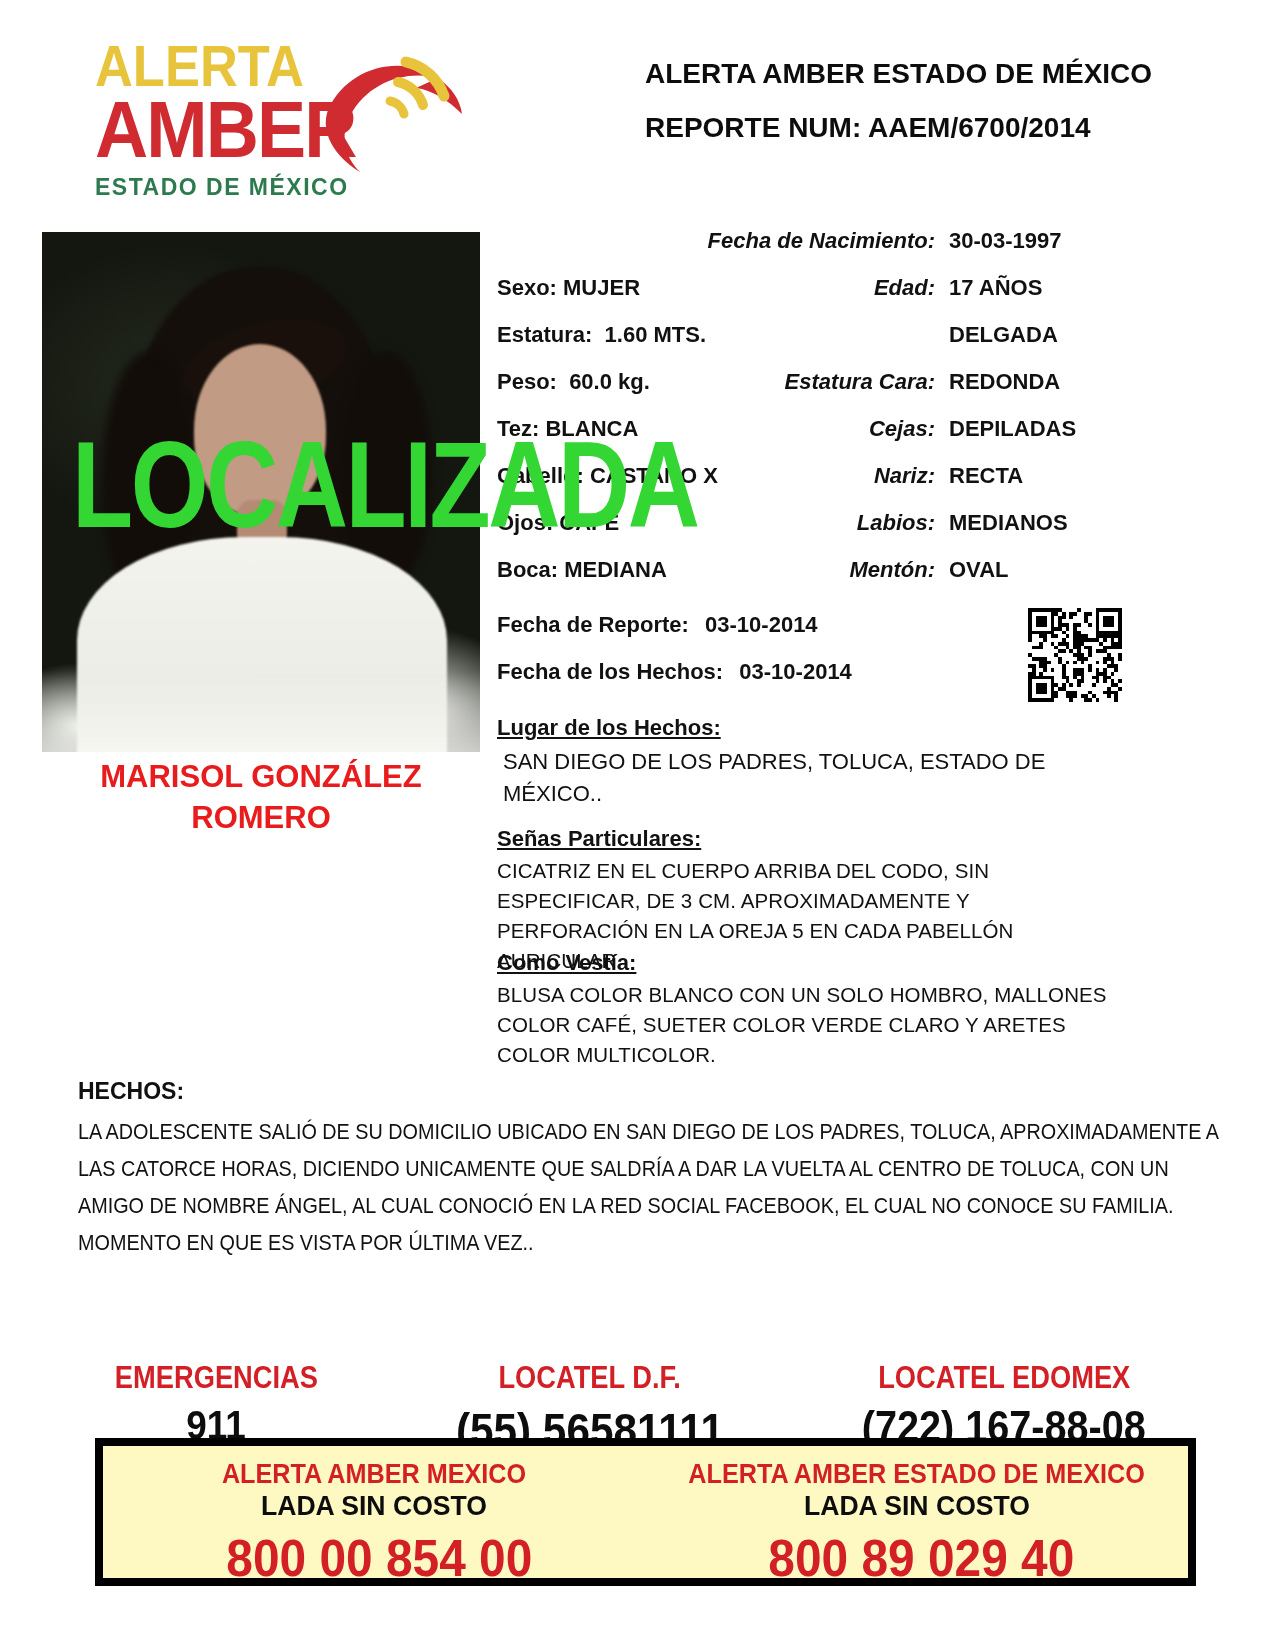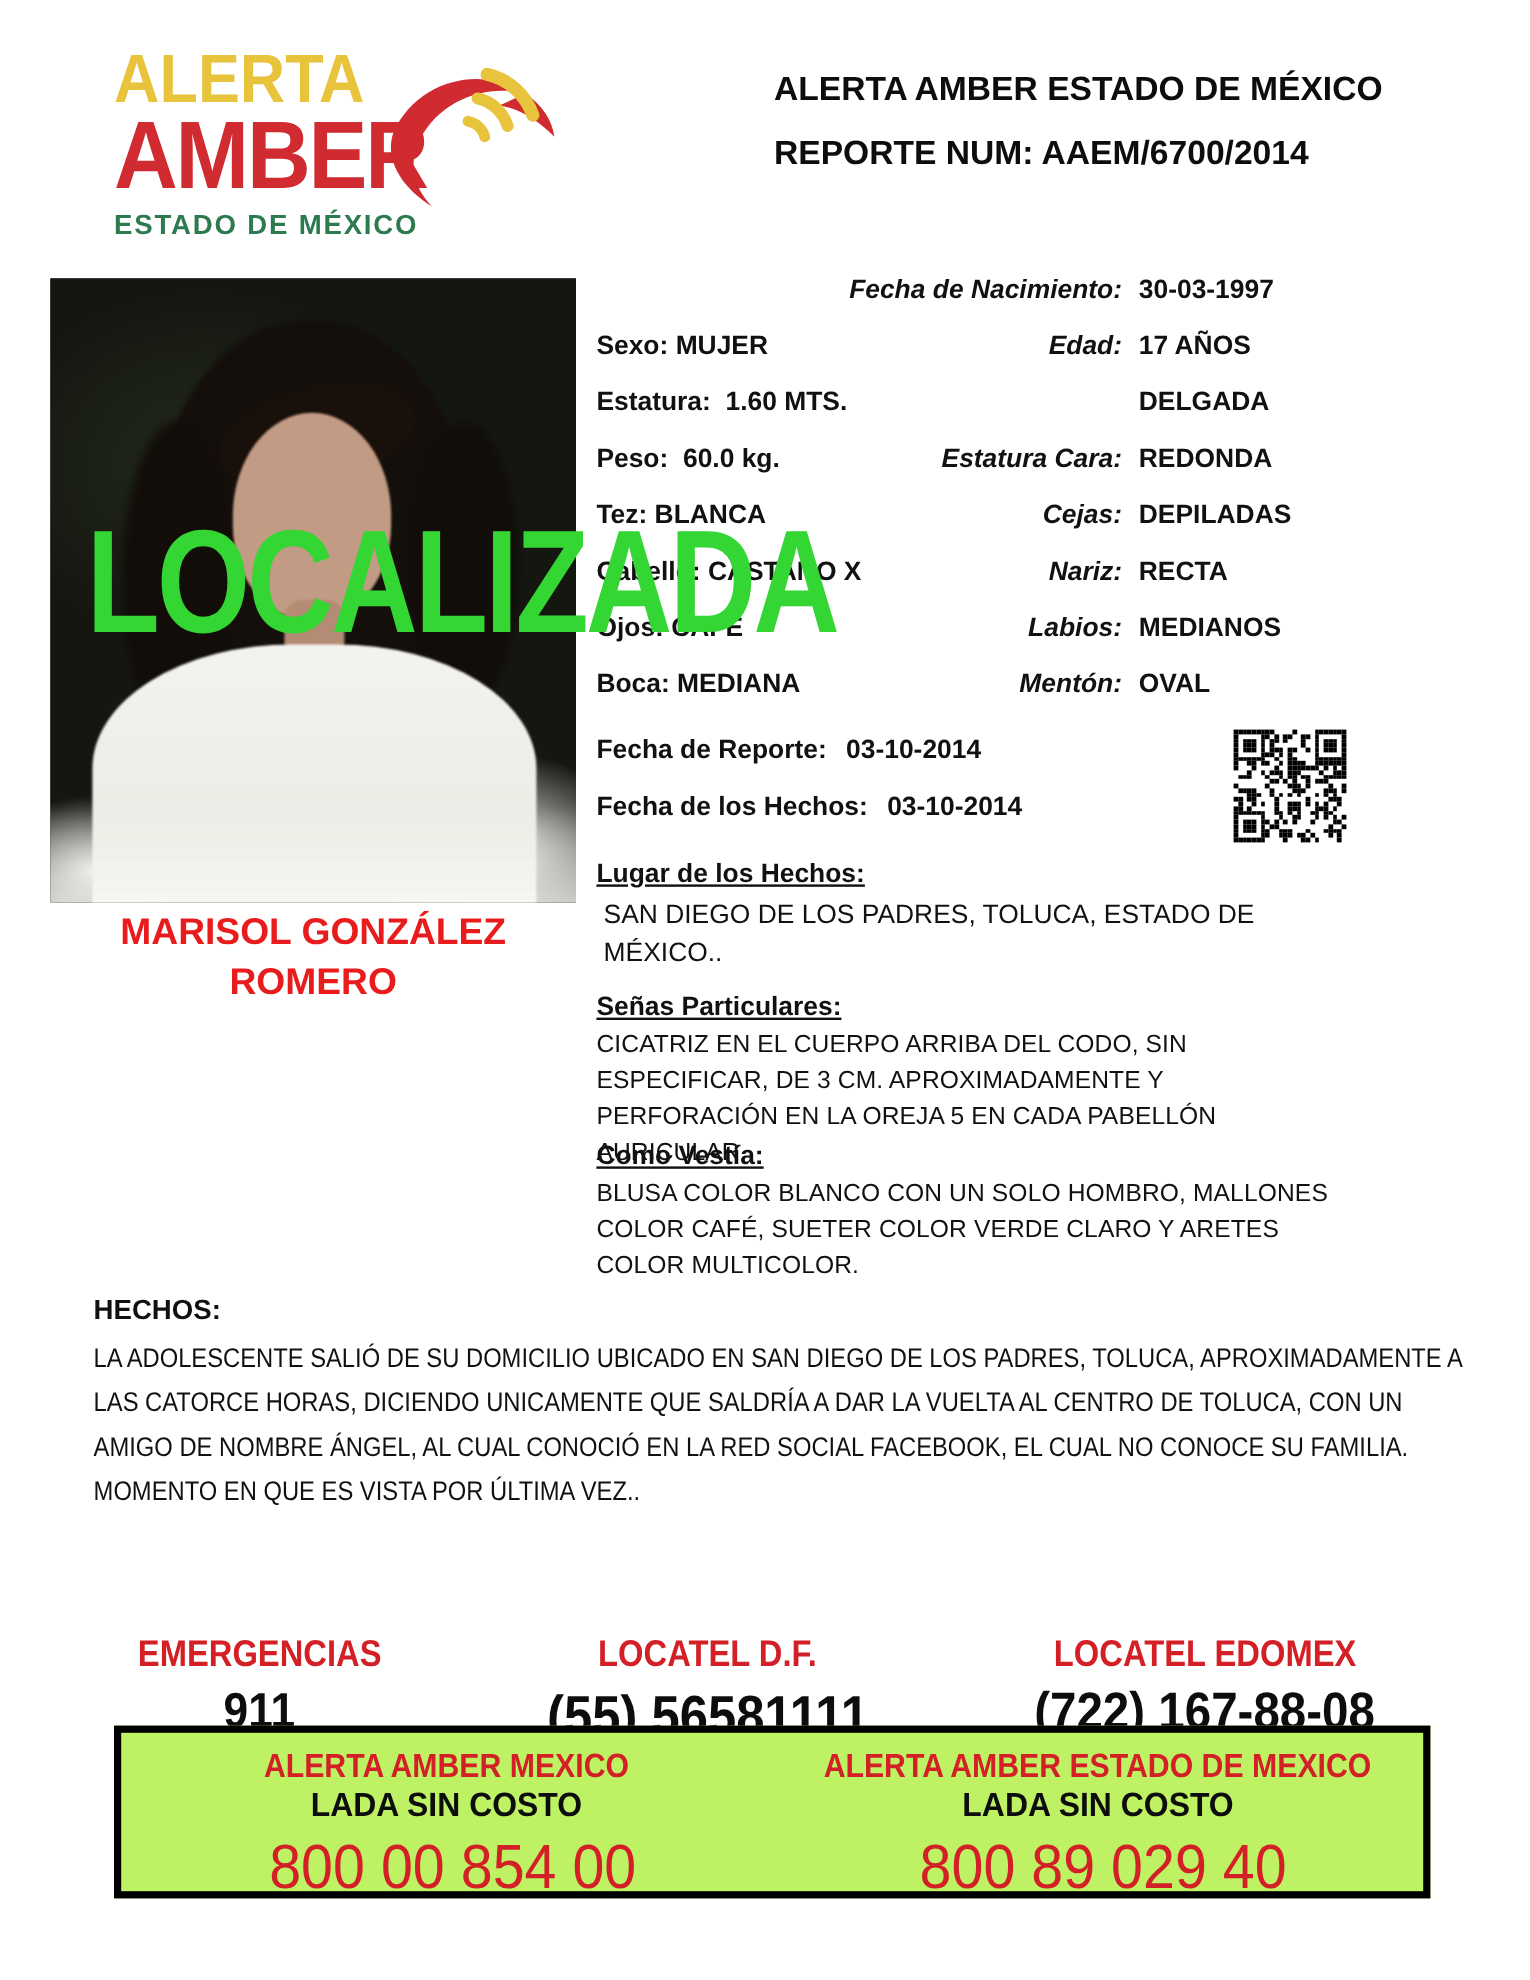--- a/index.html
+++ b/index.html
@@ -62,26 +62,26 @@
   .emg-col:nth-child(1){width:28%;}
   .emg-col:nth-child(2){width:37%;}
   .emg-col:nth-child(3){width:35%;}
   .emg-label{color:var(--accent-red);font-weight:bold;font-size:31px;display:inline-block;transform:scaleX(0.88);white-space:nowrap;}
   .emg-num{font-weight:bold;color:#0d0d0d;margin-top:6px;}
   .emg-num .n{display:inline-block;transform:scaleX(0.9);white-space:nowrap;}
   .emg-col:nth-child(1) .emg-num{font-size:41px;}
   .emg-col:nth-child(2) .emg-num{font-size:47px;}
   .emg-col:nth-child(3) .emg-num{font-size:44px;}
   
-  .fbox{position:absolute;left:95px;top:1438px;width:1085px;height:132px;border:6px solid #000000;background:#bef264;display:flex;}
+  .fbox{position:absolute;left:95px;top:1438px;width:1085px;height:132px;border:8px solid #000000;background:#fef9c3;display:flex;}
   .fbox-col{width:50%;text-align:center;padding-top:12px;}
   .fbox-title{color:var(--accent-red);font-weight:bold;font-size:28px;display:inline-block;transform:scaleX(0.9);white-space:nowrap;}
   .fbox-sub{color:#0d0d0d;font-weight:bold;font-size:28px;margin-top:0px;}
   .fbox-sub .n{display:inline-block;transform:scaleX(0.95);white-space:nowrap;}
-  .fbox-num{color:var(--accent-red);font-weight:normal;font-size:52px;margin-top:6px;padding-left:10px;}
+  .fbox-num{color:var(--accent-red);font-weight:bold;font-size:52px;margin-top:6px;padding-left:10px;}
   .fbox-num .n{display:inline-block;transform:scaleX(0.92);white-space:nowrap;}
 </style>
 </head>
 <body>
 
 <div class="page">
 
   <div class="logo">
     <div class="logo-word1">ALERTA</div>
     <div class="logo-word2">AMBER</div>

